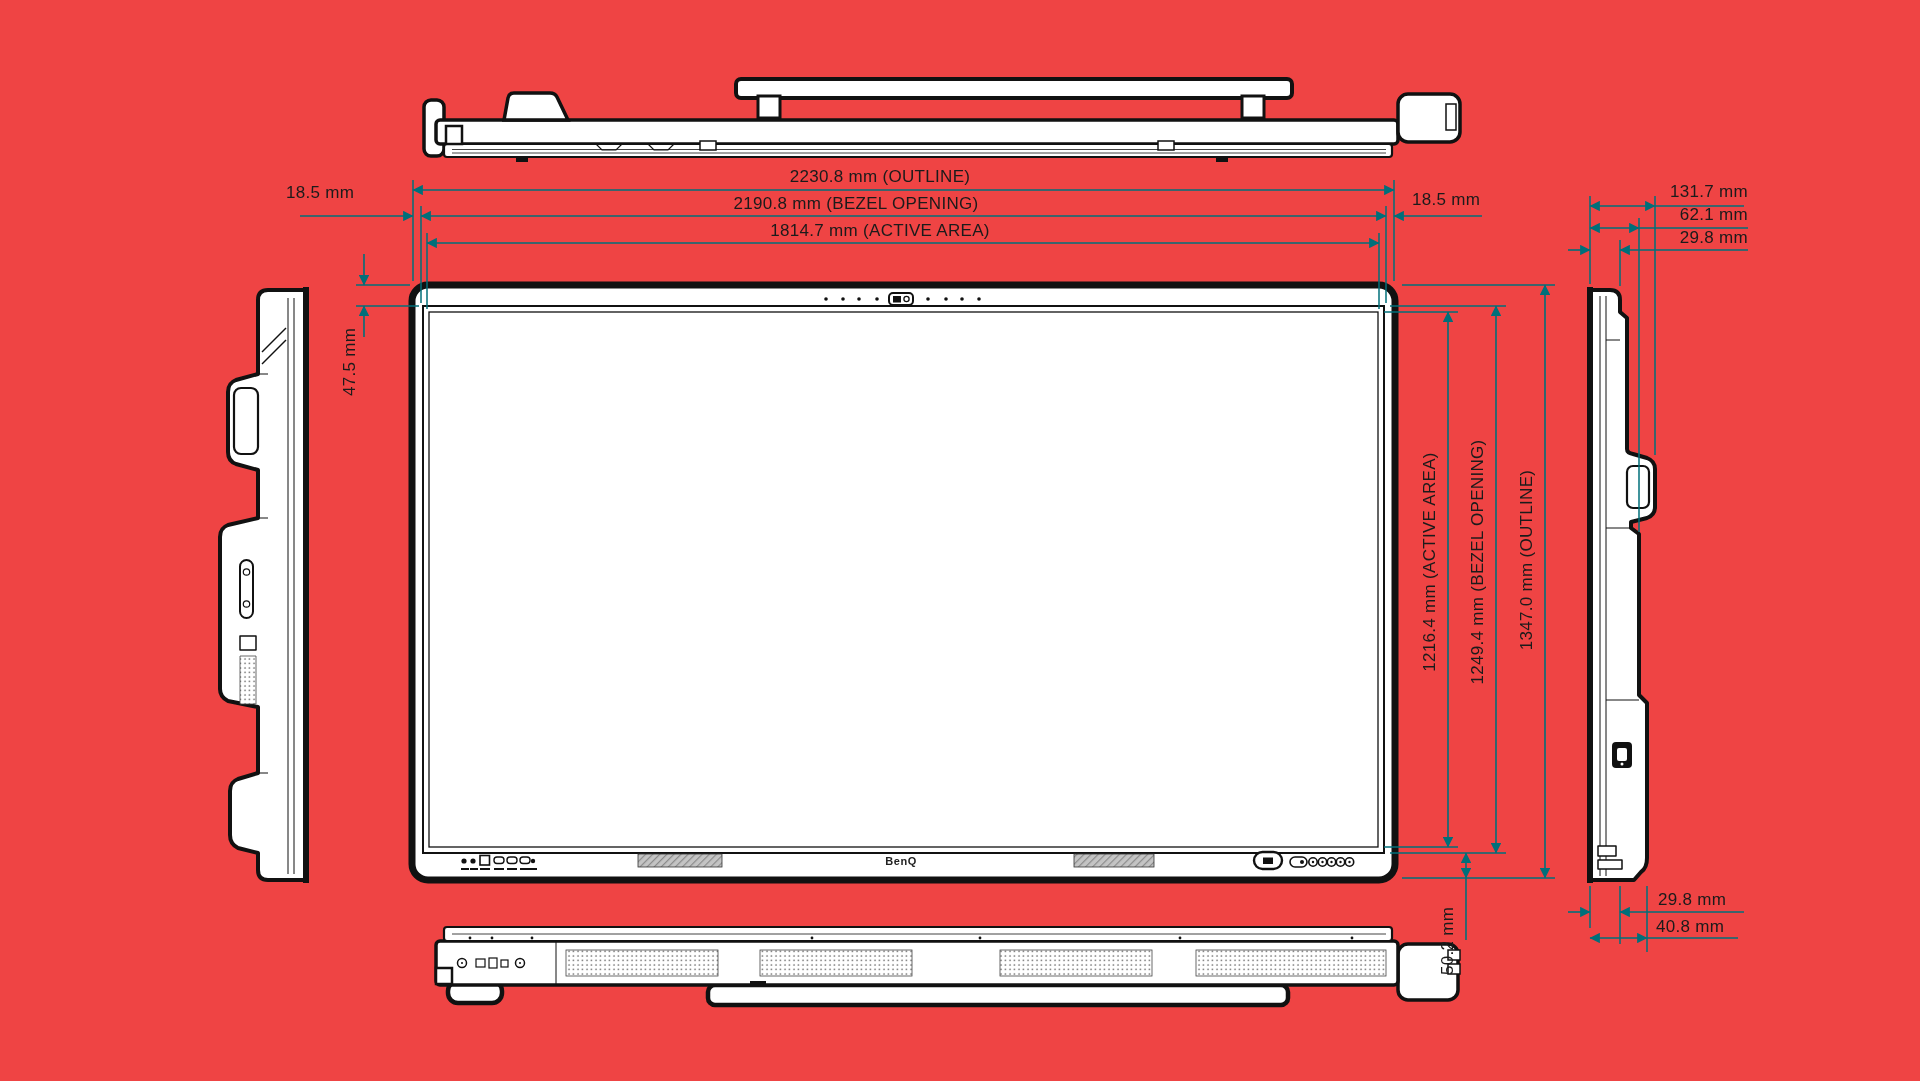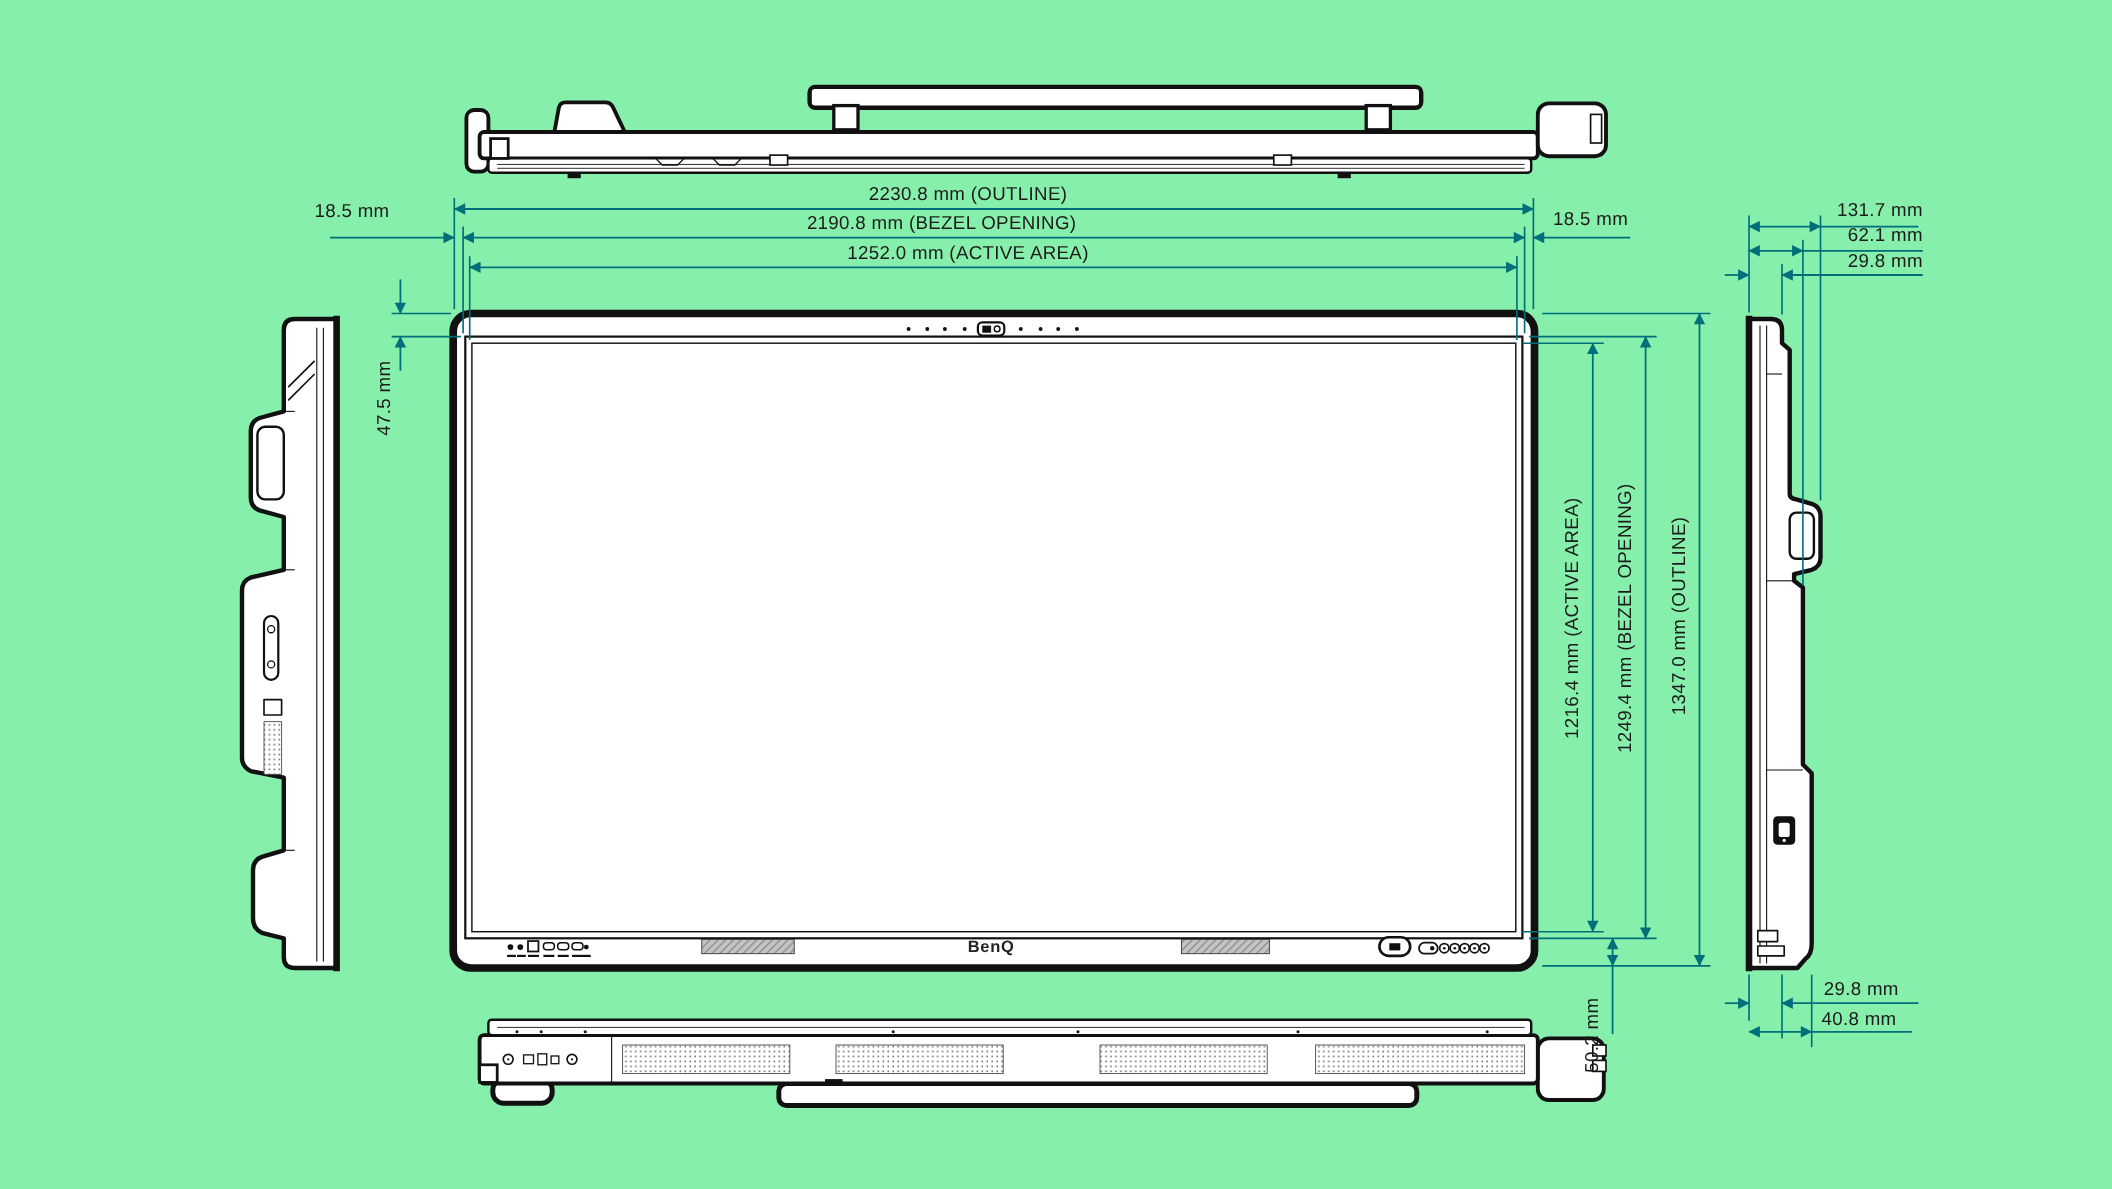--- a/index.html
+++ b/index.html
@@ -1,23 +1,23 @@
 <!DOCTYPE html>
 <html><head>
 <meta charset="utf-8">
 <style>
   html,body{margin:0;padding:0;background:#fff;}
-  #stage{position:relative;width:1920px;height:1081px;background:#86efac;overflow:hidden;
+  #stage{position:relative;width:1920px;height:1081px;background:#ef4444;overflow:hidden;
          font-family:"Liberation Sans",sans-serif;}
   #stage svg{position:absolute;left:0;top:0;}
   .dim-label{position:absolute;transform:translate(-50%,-50%);font-size:17px;font-weight:500;
              color:#1b1b1b;white-space:nowrap;letter-spacing:.3px;line-height:1;}
   .dim-label.vert{transform:translate(-50%,-50%) rotate(-90deg);}
   .dim-label.right-anchor{transform:translate(-100%,-50%);}
-  .logo{position:absolute;transform:translate(-50%,-50%);font-size:15px;font-weight:700;
+  .logo{position:absolute;transform:translate(-50%,-50%);font-size:11px;font-weight:700;
         letter-spacing:.6px;color:#222;line-height:1;}
 </style>
 </head>
 <body>
 
 <div id="stage">
 
 <svg width="1920" height="1081" viewBox="0 0 1920 1081">
   <defs>
     <marker id="arw" viewBox="0 0 10 10" refX="9.5" refY="5" markerWidth="8" markerHeight="6.5" orient="auto-start-reverse">
@@ -241,21 +241,21 @@
     <line x1="1647" y1="886" x2="1647" y2="952" stroke-width="1.5"></line>
     <line x1="1568" y1="912" x2="1590" y2="912" marker-end="url(#arw)"></line>
     <line x1="1744" y1="912" x2="1620" y2="912" marker-end="url(#arw)"></line>
     <line x1="1590" y1="938" x2="1647" y2="938" marker-start="url(#arw)" marker-end="url(#arw)"></line>
     <line x1="1647" y1="938" x2="1738" y2="938"></line>
   </g>
 </svg>
 
 <span class="dim-label" style="left:880px;top:176px">2230.8 mm (OUTLINE)</span>
 <span class="dim-label" style="left:856px;top:203px">2190.8 mm (BEZEL OPENING)</span>
-<span class="dim-label" style="left:880px;top:230px">1252.0 mm (ACTIVE AREA)</span>
+<span class="dim-label" style="left:880px;top:230px">1814.7 mm (ACTIVE AREA)</span>
 <span class="dim-label" style="left:320px;top:192px">18.5 mm</span>
 <span class="dim-label" style="left:1446px;top:199px">18.5 mm</span>
 
 <span class="dim-label vert" style="left:349px;top:362px">47.5 mm</span>
 <span class="dim-label vert" style="left:1429px;top:562px">1216.4 mm (ACTIVE AREA)</span>
 <span class="dim-label vert" style="left:1477px;top:562px">1249.4 mm (BEZEL OPENING)</span>
 <span class="dim-label vert" style="left:1526px;top:560px">1347.0 mm (OUTLINE)</span>
 <span class="dim-label vert" style="left:1447px;top:941px">50.2 mm</span>
 
 <span class="dim-label right-anchor" style="left:1748px;top:191px">131.7 mm</span>

